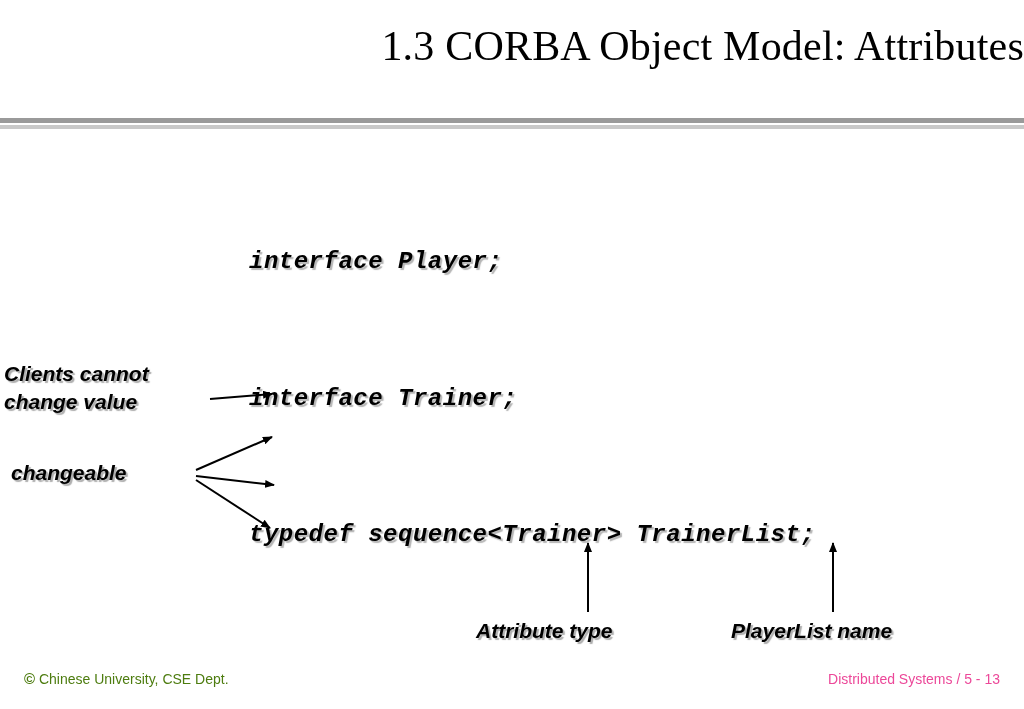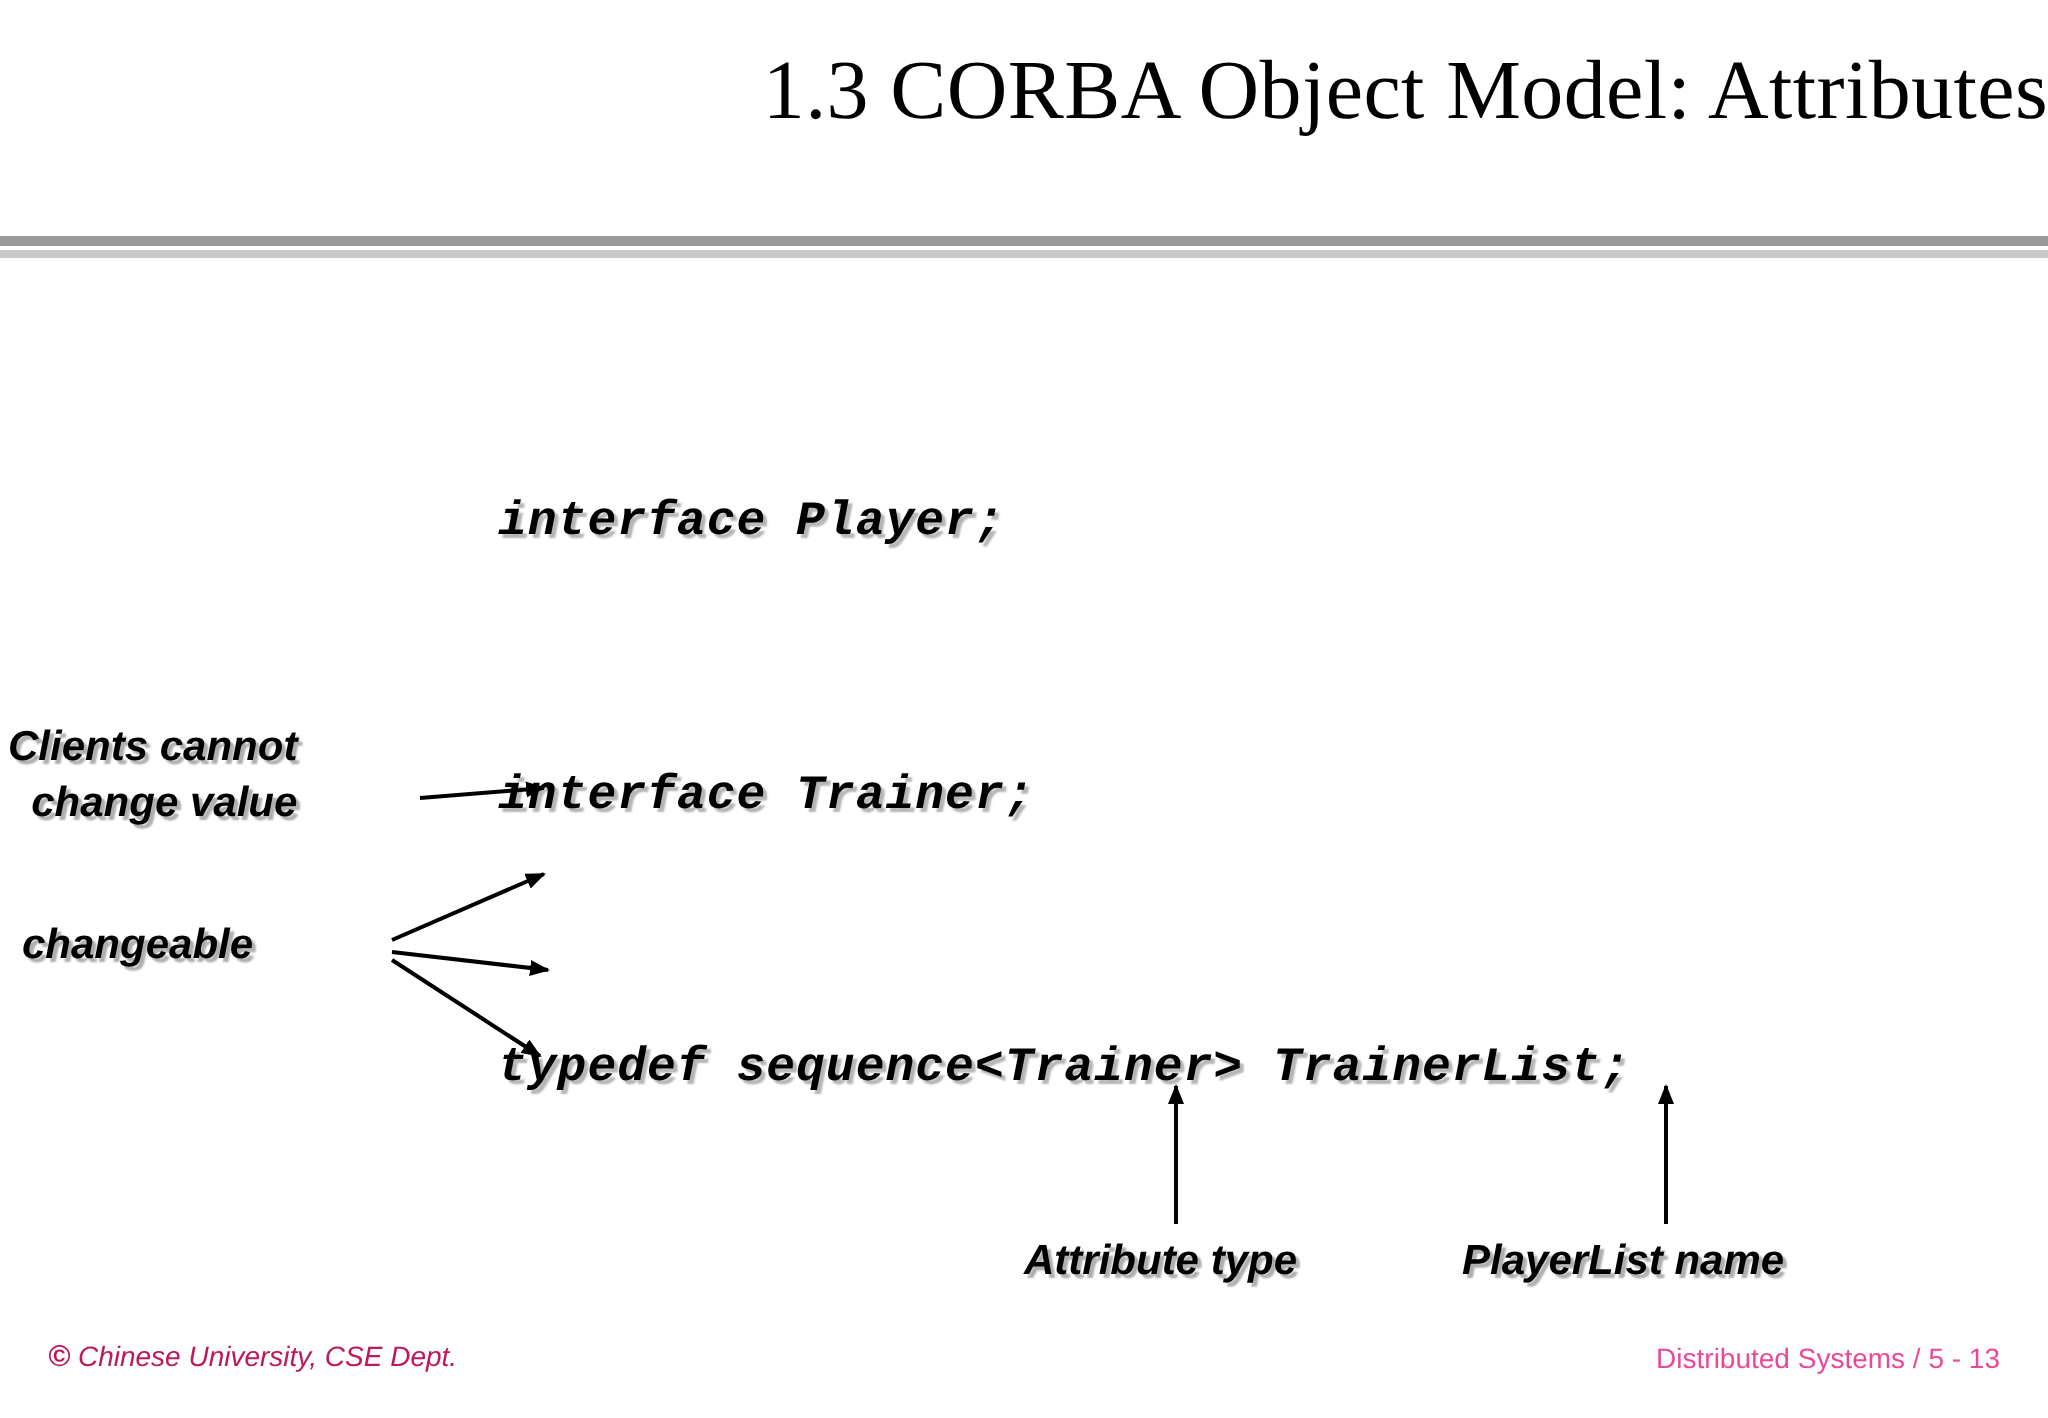--- a/index.html
+++ b/index.html
@@ -79,36 +79,34 @@
   .callout {
     position: absolute;
     font-family: "Liberation Sans", sans-serif;
     font-weight: bold;
     font-style: italic;
     font-size: 21px;
     color: #000000;
     text-shadow: 2px 2px 1px rgba(120,120,120,0.6);
     white-space: pre;
     line-height: 28px;
-    text-align: right;
   }
   .callout-clients {
     left: 4px;
     top: 360px;
   }
   .callout-changeable {
     left: 11px;
     top: 459px;
   }
 
   
   .callout-attr-type {
     left: 476px;
     top: 617px;
-    margin-left: 36px;
   }
   .callout-attr-name {
     left: 731px;
     top: 617px;
   }
 
   
   .arrows {
     position: absolute;
     top: 0;
@@ -118,23 +116,22 @@
     pointer-events: none;
   }
 
   
   .footer-left {
     position: absolute;
     left: 24px;
     bottom: 22px;
     font-family: "Liberation Sans", sans-serif;
     font-size: 14px;
-    color: #be185d;
+    color: #4d7c0f;
     white-space: nowrap;
-    font-style: italic;
   }
   .footer-left .copy-mark {
     font-weight: bold;
     font-size: 15px;
   }
   .footer-right {
     position: absolute;
     right: 24px;
     bottom: 22px;
     font-family: "Liberation Sans", sans-serif;

